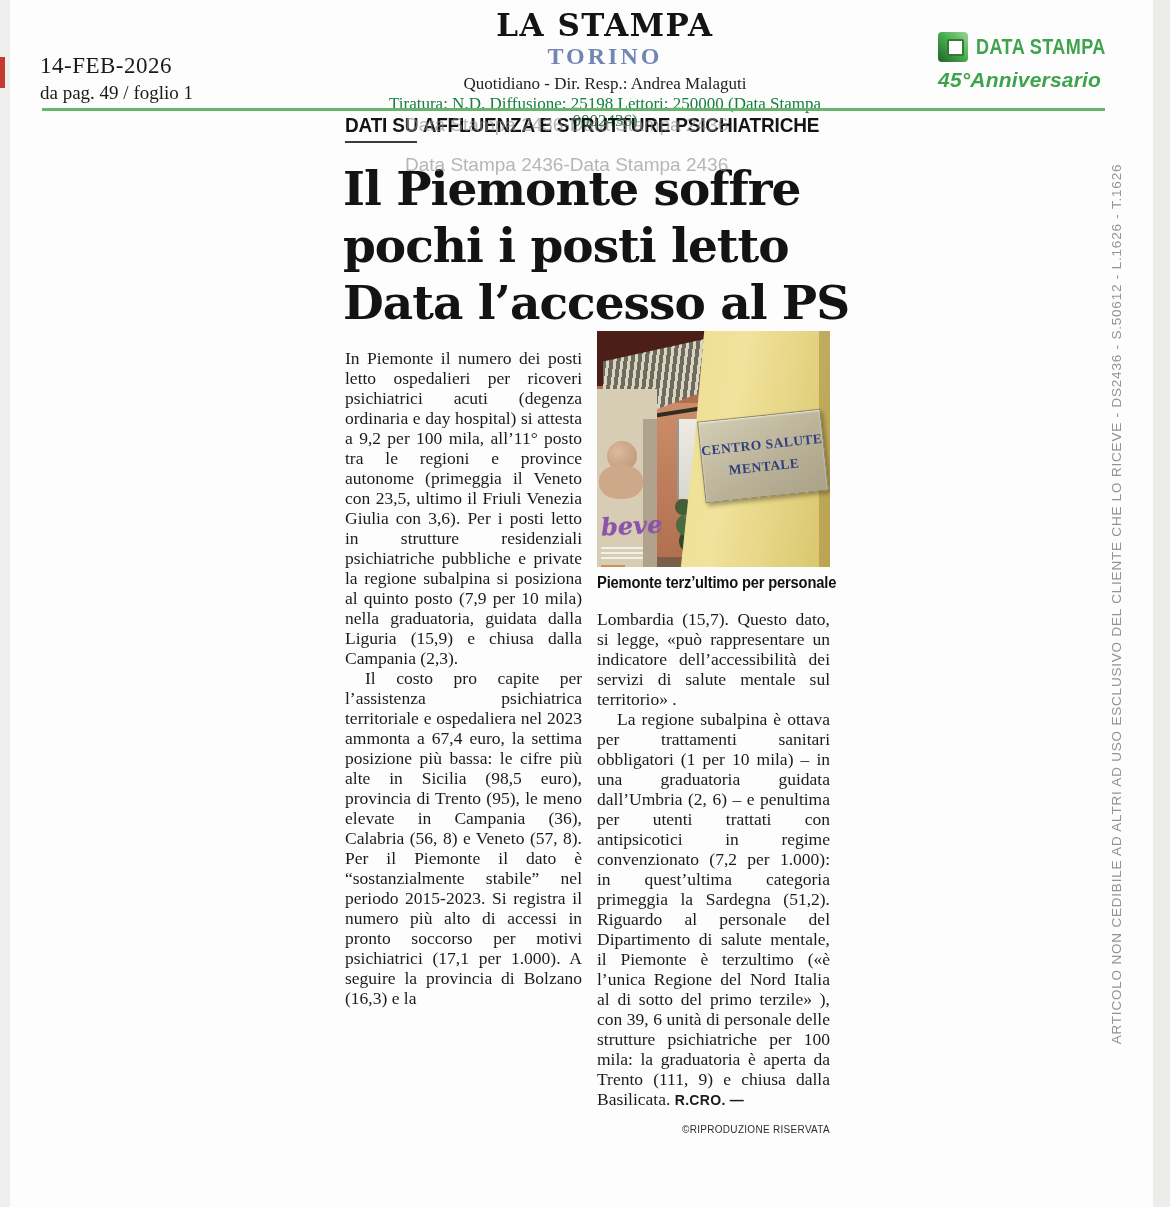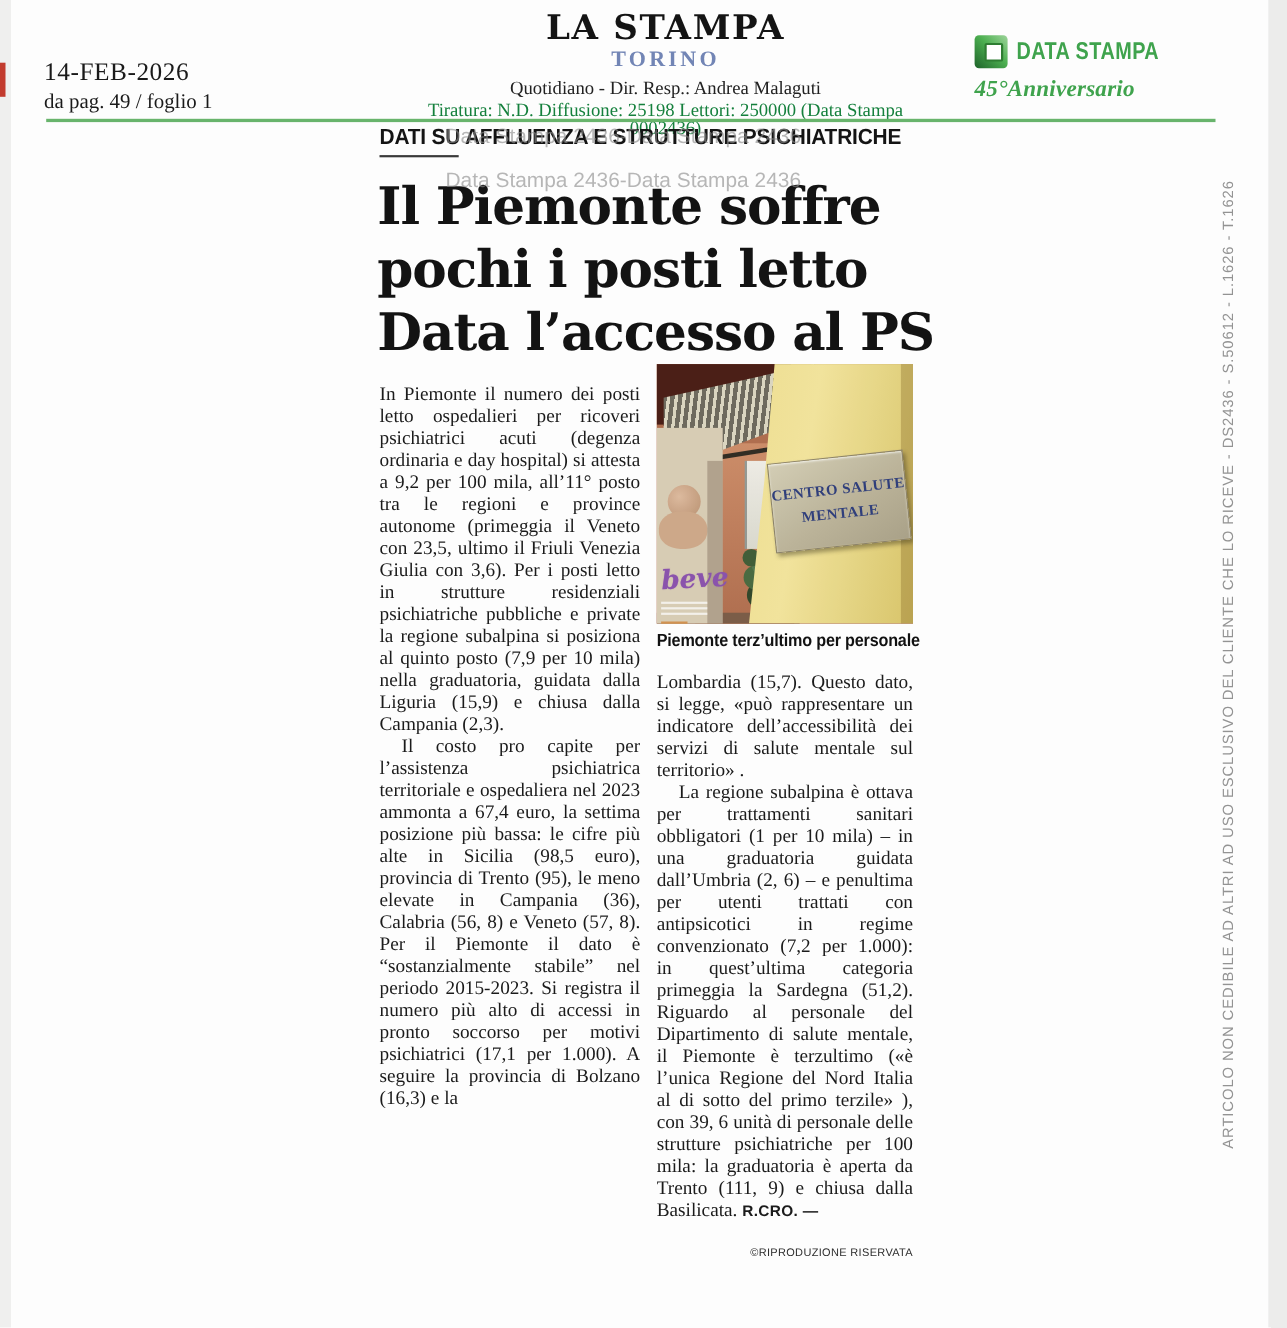--- a/index.html
+++ b/index.html
@@ -11,33 +11,33 @@
   .edge-right{position:absolute;left:1153px;top:0;width:17px;height:100%;background:#ecechb;background:#ececeb;}
   .red-mark{position:absolute;left:0;top:57px;width:5px;height:31px;background:#c23b2e;}
 
   
   .date-block{position:absolute;left:40px;top:53px;}
   .date-line{font-size:23px;letter-spacing:.5px;}
   .pageref-line{font-size:19px;margin-top:3px;}
 
   .masthead{position:absolute;left:375px;top:10px;width:460px;text-align:center;line-height:1;}
   .mast-title{font-family:"DejaVu Serif",serif;font-weight:bold;font-size:31px;letter-spacing:1.5px;color:#141414;}
-  .mast-sub{font-size:20px;letter-spacing:3px;color:#7285b5;margin-top:3px;font-weight:bold;}
+  .mast-sub{font-size:24px;letter-spacing:3px;color:#7285b5;margin-top:3px;font-weight:bold;}
   .mast-info1{font-size:17px;margin-top:7px;color:#222;}
   .mast-info2{font-size:17px;margin-top:3px;color:#15803d;}
 
-  .agency{position:absolute;left:886px;top:32px;width:180px;}
+  .agency{position:absolute;left:938px;top:32px;width:180px;}
   .agency-row{display:flex;align-items:center;}
   .agency-icon{width:30px;height:30px;border-radius:4px;position:relative;flex:0 0 30px;
      background:linear-gradient(225deg,#9ed49b 0%,#4caf50 45%,#1e632a 100%);}
   .agency-icon::after{content:"";position:absolute;left:9px;top:7px;width:13px;height:13px;
      background:#fff;border:2px solid #2e7d32;border-radius:2px;}
   .agency-name{font-family:"Liberation Sans",sans-serif;font-weight:bold;font-size:22px;color:#3fa34d;
      margin-left:8px;transform:scaleX(.82);transform-origin:left center;white-space:nowrap;letter-spacing:.5px;}
-  .agency-anniv{font-family:Liberation Serif, serif;font-style:italic;font-weight:bold;font-size:21px;
+  .agency-anniv{font-family:Liberation Sans, sans-serif;font-style:italic;font-weight:bold;font-size:21px;
      color:#3fa34d;margin-top:6px;letter-spacing:.2px;}
 
   .green-rule{position:absolute;left:42px;top:108px;width:1063px;height:3px;background:#68b46c;}
 
   
   .kicker{position:absolute;left:345px;top:114px;font-family:"Liberation Sans",sans-serif;
      font-weight:800;font-size:20px;color:#141414;transform:scaleX(.95);transform-origin:left center;
      white-space:nowrap;letter-spacing:-.2px;}
   .kicker-underline{position:absolute;left:345px;top:141px;width:72px;height:2px;background:#3a3a3a;}
   .watermark{position:absolute;left:405px;font-family:Liberation Sans, sans-serif;font-size:19px;
@@ -46,21 +46,21 @@
   .headline{position:absolute;left:343px;top:160px;font-family:"DejaVu Serif",serif;font-weight:bold;
      font-size:47px;line-height:57px;letter-spacing:-1px;color:#131313;white-space:nowrap;}
 
   
   .col1{position:absolute;left:345px;top:348px;width:237px;}
   .col2{position:absolute;left:597px;top:331px;width:233px;}
   .body-text p{margin:0;font-size:17.5px;line-height:20px;text-align:justify;color:#1b1b1b;}
   .body-text p.indent{text-indent:20px;}
   .byline{font-family:"Liberation Sans",sans-serif;font-weight:bold;font-size:14px;letter-spacing:.3px;white-space:nowrap;}
   .copyright{font-family:"Liberation Sans",sans-serif;font-size:10px;letter-spacing:.3px;color:#2d2d2d;
-     text-align:right;margin-top:24px;}
+     text-align:right;margin-top:14px;}
 
   
   .photo{position:relative;width:233px;height:236px;overflow:hidden;background:#b06b4a;
      filter:saturate(.95) contrast(.97) brightness(1.02);}
   .ph-dark-tl{position:absolute;left:0;top:0;width:122px;height:55px;background:#4a1b12;z-index:1;}
   .ph-ceiling{position:absolute;left:6px;top:0;width:138px;height:102px;z-index:2;
      background:repeating-linear-gradient(97deg,#d9d3bd 0 3px,#6b675a 3px 7px);
      clip-path:polygon(0 30%,100% 0%,100% 46%,0 96%);}
   .ph-beam{position:absolute;left:2px;top:80px;width:145px;height:4px;background:#2f2a20;
      transform:rotate(-9deg);z-index:2;}

